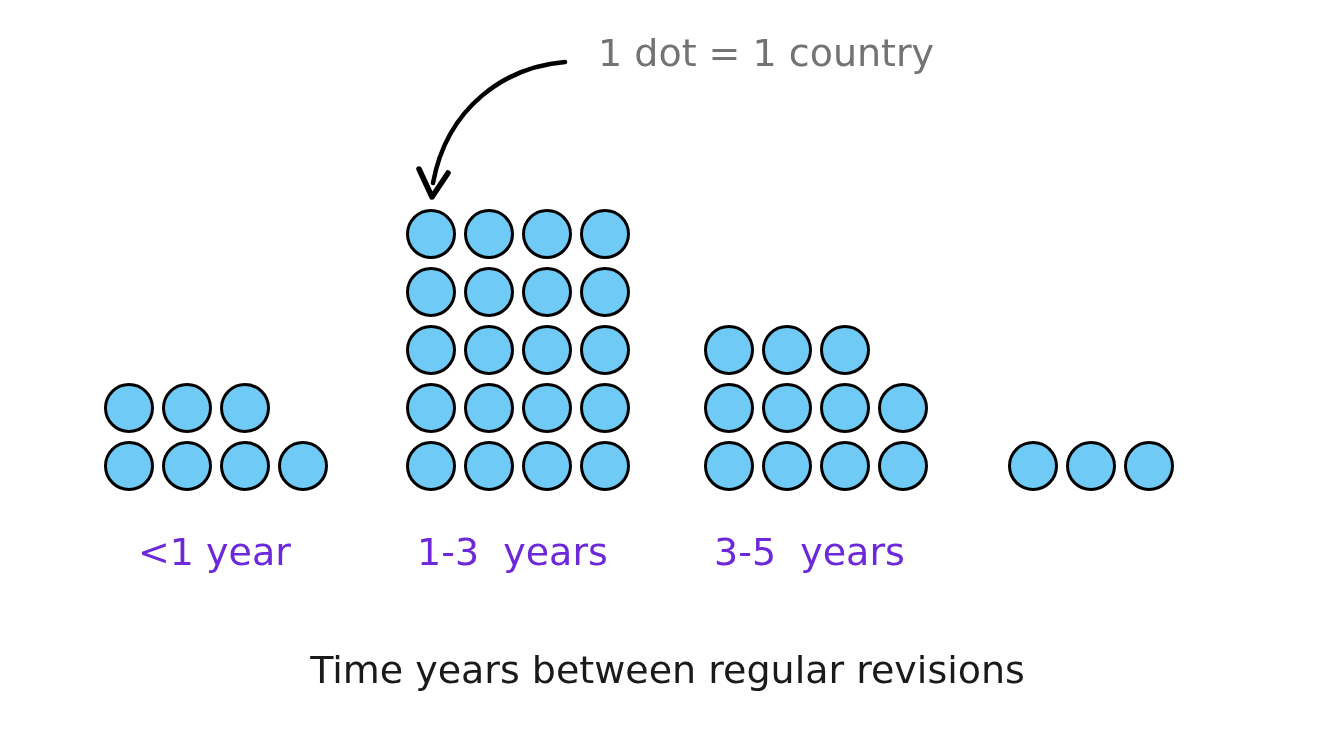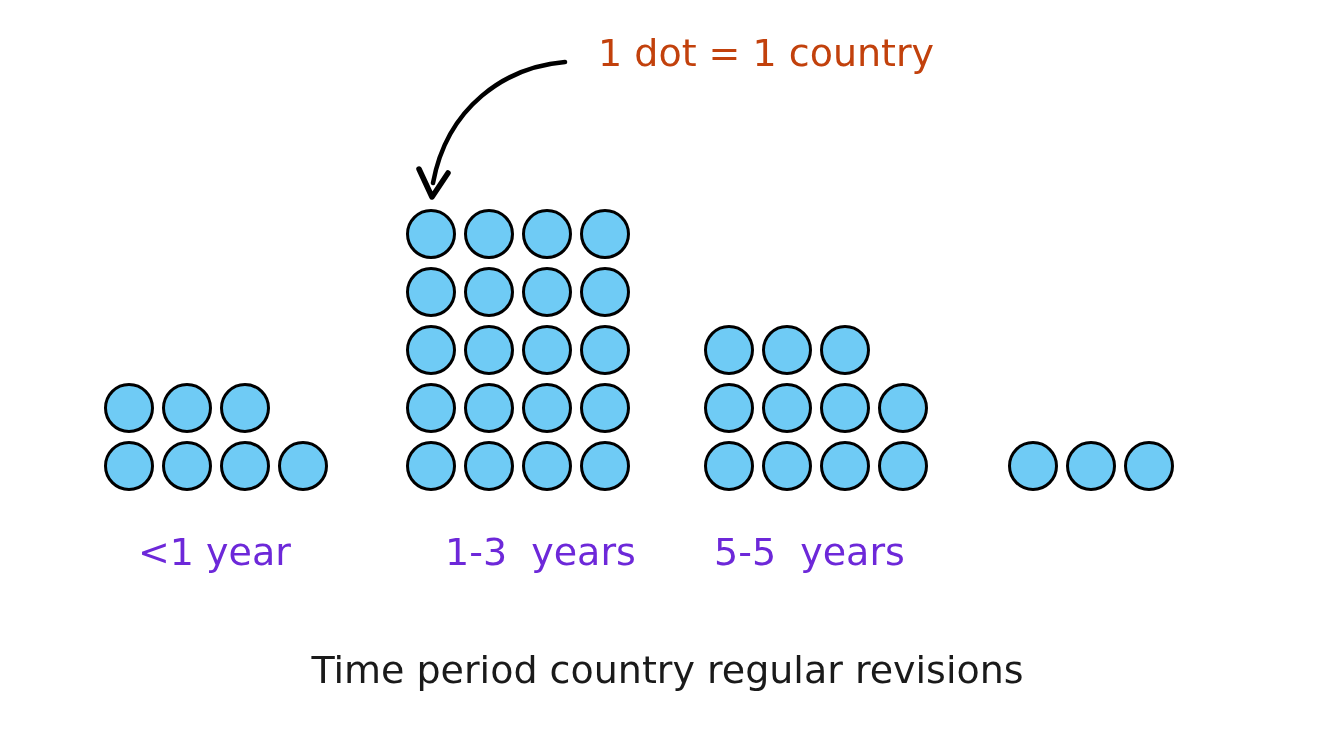--- a/index.html
+++ b/index.html
@@ -46,21 +46,21 @@
     color: #6d28d9;
     white-space: pre;
     line-height: 1;
     letter-spacing: 0px;
   }
   #annotation-text {
     position: absolute;
     left: 598px;
     top: 34px;
     font-size: 38px;
-    color: #c2410c;
+    color: #737373;
     white-space: pre;
     line-height: 1;
   }
   #caption {
     position: absolute;
     left: 0;
     top: 651px;
     width: 1335px;
     text-align: center;
     font-size: 38px;
@@ -128,46 +128,46 @@
         <div class="dot"></div>
         <div class="dot"></div>
       </div>
       <div class="dot-row">
         <div class="dot"></div>
         <div class="dot"></div>
         <div class="dot"></div>
         <div class="dot"></div>
       </div>
     </div>
-  <div class="group-label" style="left:417px; top:533px;margin-left:28px;">1-3  years</div>
+  <div class="group-label" style="left:417px; top:533px;">1-3  years</div>
 
   <div class="dot-group" id="group-2" style="left:704px; bottom:235px;">
       <div class="dot-row">
         <div class="dot"></div>
         <div class="dot"></div>
         <div class="dot"></div>
       </div>
       <div class="dot-row">
         <div class="dot"></div>
         <div class="dot"></div>
         <div class="dot"></div>
         <div class="dot"></div>
       </div>
       <div class="dot-row">
         <div class="dot"></div>
         <div class="dot"></div>
         <div class="dot"></div>
         <div class="dot"></div>
       </div>
     </div>
-  <div class="group-label" style="left:714px; top:533px;">5-5  years</div>
+  <div class="group-label" style="left:714px; top:533px;">3-5  years</div>
 
   <div class="dot-group" id="group-3" style="left:1008px; bottom:235px;">
       <div class="dot-row">
         <div class="dot"></div>
         <div class="dot"></div>
         <div class="dot"></div>
       </div>
     </div>
 
-  <div id="caption">Time period country regular revisions</div>
+  <div id="caption">Time years between regular revisions</div>
 
 </div>
 
 </body></html>

